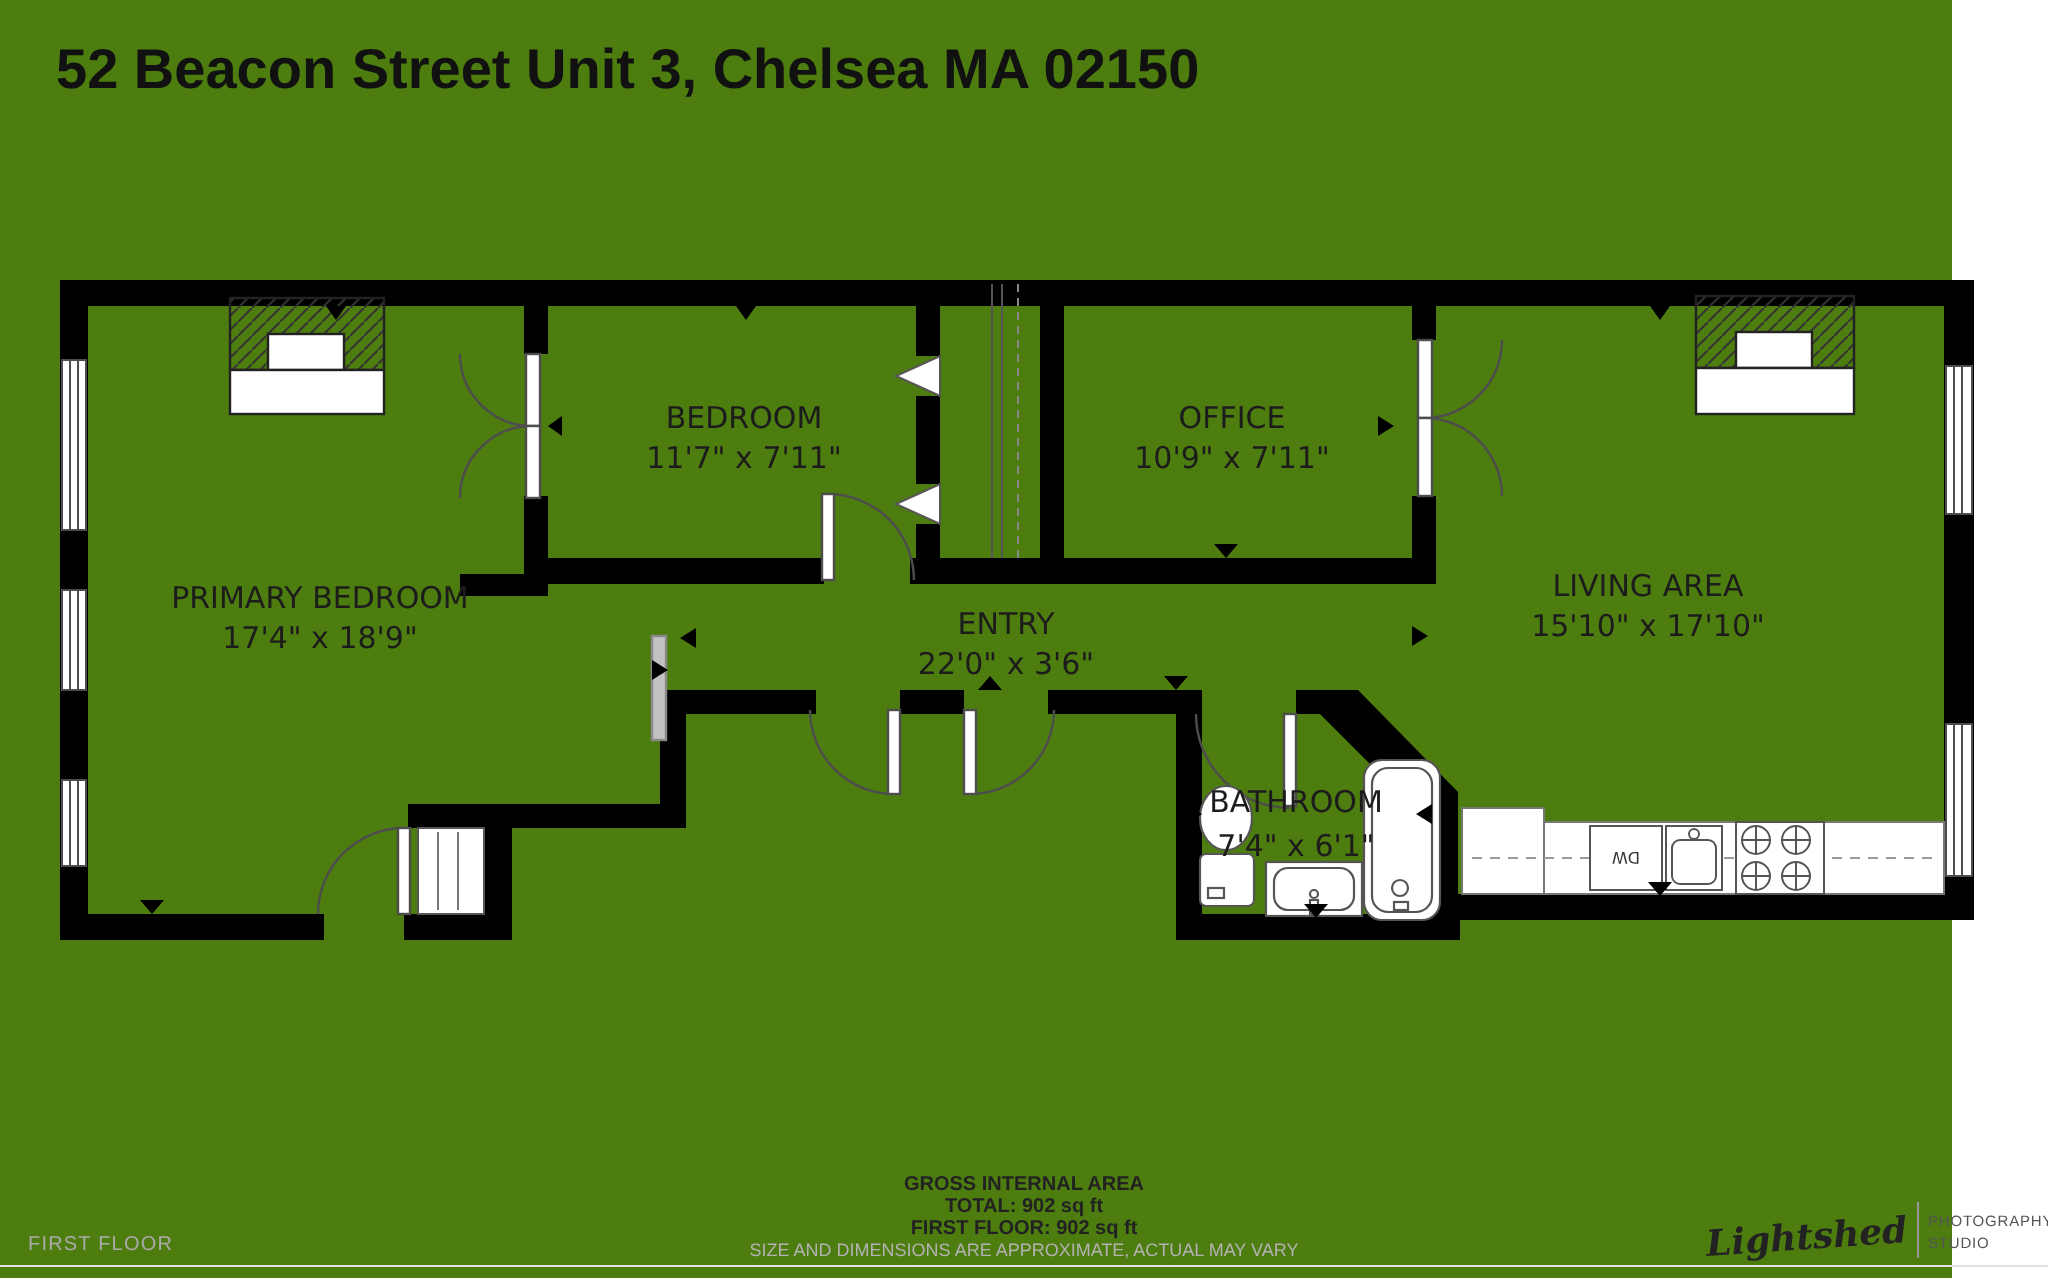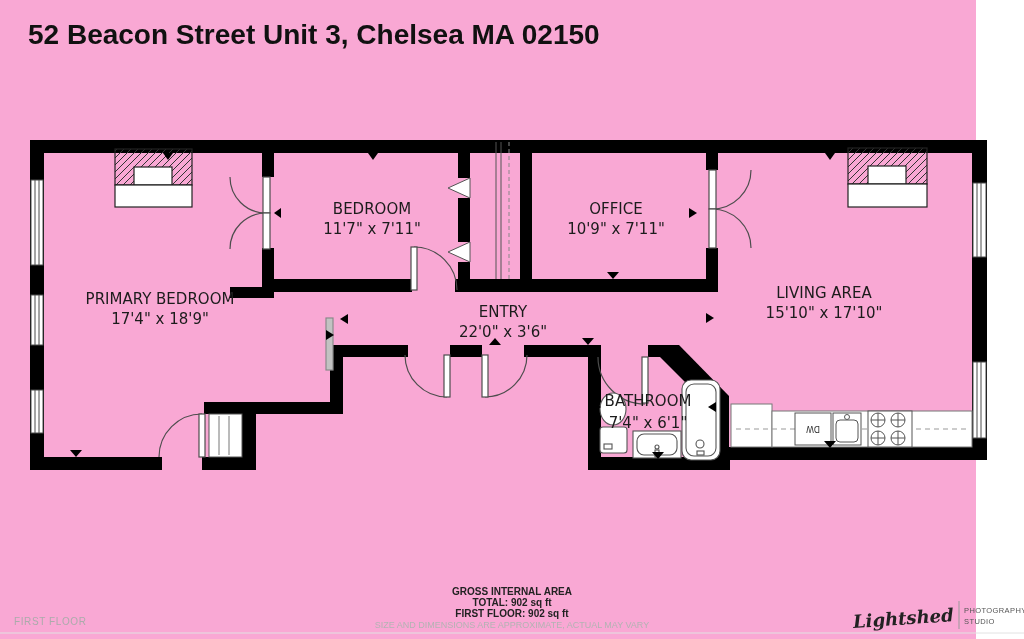--- a/index.html
+++ b/index.html
@@ -1,17 +1,17 @@
 <!DOCTYPE html>
 <html><head>
 <meta charset="utf-8">
 <style>
   html,body{margin:0;padding:0;background:#ffffff;}
   body{width:1024px;height:639px;overflow:hidden;font-family:"Liberation Sans",sans-serif;}
-  .stage{position:relative;width:976px;height:639px;background:#f9a8d4;}
+  .stage{position:relative;width:976px;height:639px;background:#4d7c0f;}
   svg text{user-select:none;}
   .room-label{font-family:"DejaVu Sans",sans-serif;font-size:15px;fill:#1c1c1c;}
   .title-text{font-family:"Liberation Sans",sans-serif;font-size:28px;font-weight:600;fill:#111;}
   .footer-strong{font-family:"Liberation Sans",sans-serif;font-size:10px;font-weight:700;fill:#222;}
   .footer-muted{font-family:"Liberation Sans",sans-serif;font-size:9px;fill:#b3b3b3;}
   .floor-tag{font-family:"Liberation Sans",sans-serif;font-size:10px;fill:#ababab;letter-spacing:.6px;}
   .logo-script{font-family:"DejaVu Serif",serif;font-style:italic;font-weight:700;font-size:18px;fill:#222;}
   .logo-small{font-family:"Liberation Sans",sans-serif;font-size:7.5px;fill:#555;letter-spacing:.4px;}
   .dw-label{font-family:"DejaVu Sans",sans-serif;font-size:8px;fill:#333;}
 </style>

